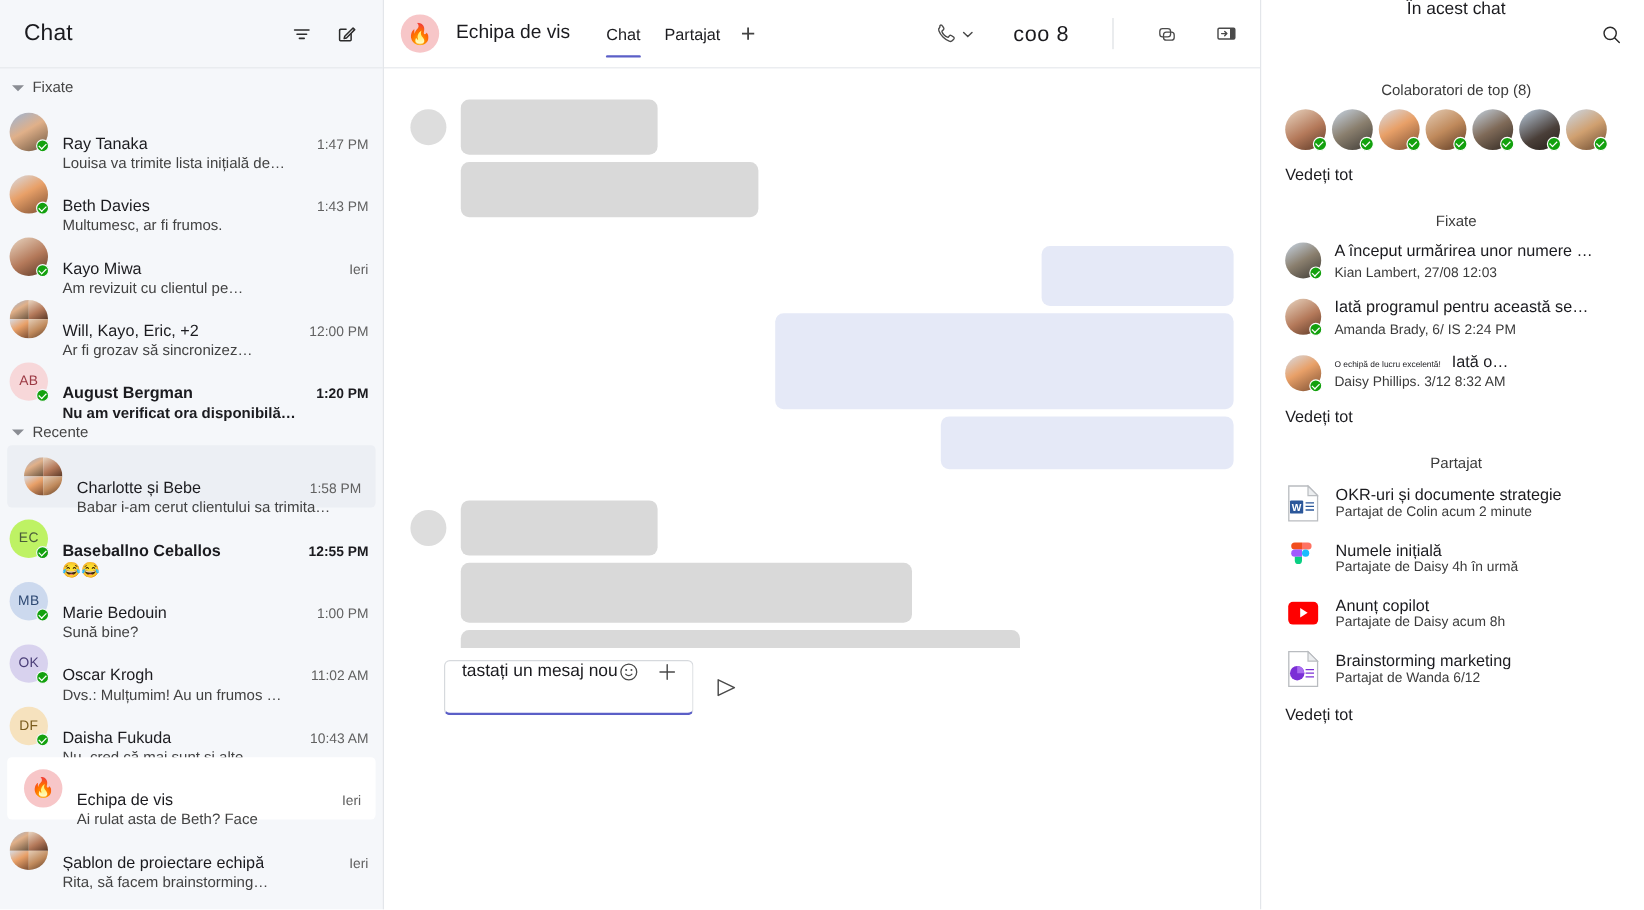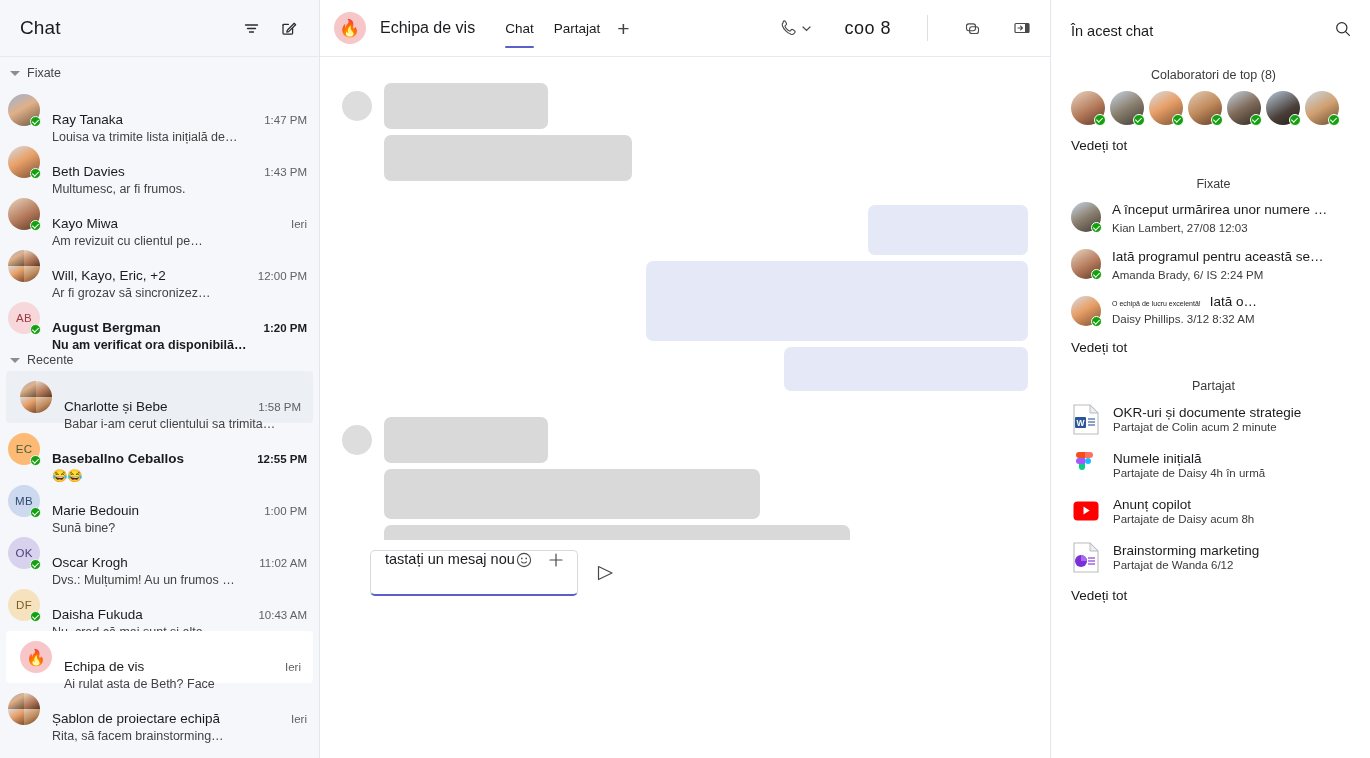--- a/index.html
+++ b/index.html
@@ -119,21 +119,21 @@
   .composer-text { font-size: 14.5px; color: #1b1b1f; flex: 1; }
   .composer-icons { display: flex; align-items: center; gap: 14px; color: #444; }
   .send-btn { margin-left: 16px; cursor: pointer; display: flex; align-items: center; }
 
   
   .rpanel {
     width: 320px; height: 758px; background: #fff;
     border-left: 1px solid #e3e6ea; display: flex; flex-direction: column;
     padding: 0 14px 0 20px; overflow: hidden;
   }
-  .rp-head { display: flex; align-items: center; height: 62px; min-height: 62px; }
+  .rp-head { display: flex; align-items: center; height: 62px; min-height: 62px; flex-direction: column; }
   .rp-title { font-size: 14.5px; color: #1b1b1f; }
   .rp-search { margin-left: auto; cursor: pointer; padding: 4px; }
   .rp-section-title { font-size: 12.5px; color: #3b3b3b; margin: 6px 0 9px 0; text-align: center; }
   .rp-section-title.sp { margin-top: 18px; }
   .avatar-row { display: flex; gap: 5px; margin-bottom: 11px; }
   .av-lg { width: 34px; height: 34px; border-radius: 50%; position: relative; }
   .av-lg .presence { width: 12px; height: 12px; border-color: #fff; }
   .see-all { font-size: 13.5px; color: #1b1b1f; cursor: pointer; margin: 2px 0 6px 0; }
 
   .pin-item { display: flex; align-items: flex-start; margin-bottom: 11px; cursor: pointer; }
@@ -264,21 +264,21 @@
             </span>
           </span>
           <span class="chat-main"><span class="chat-line1">
               <span class="chat-name">Charlotte și      Bebe</span>
               <span class="chat-time">1:58 PM</span>
             </span><span class="chat-prev">Babar i-am cerut clientului sa trimita…</span></span>
         </div>
         <div class="chat-row">
           <span class="unread-dot"></span>
           <span class="avatar">
-            <span class="ph" style="background:#fdba74;color:#4a5c3a;display:flex;align-items:center;justify-content:center">EC</span>
+            <span class="ph" style="background:#bef264;color:#4a5c3a;display:flex;align-items:center;justify-content:center">EC</span>
             <span class="presence"></span>
           </span>
           <span class="chat-main"><span class="chat-line1">
               <span class="chat-name bold">Baseballno Ceballos</span>
               <span class="chat-time bold">12:55 PM</span>
             </span><span class="chat-prev bold">😂😂</span></span>
         </div>
         <div class="chat-row">
           <span class="avatar">
             <span class="ph" style="background:#ccd9ee;color:#2f4a74;display:flex;align-items:center;justify-content:center">MB</span>

